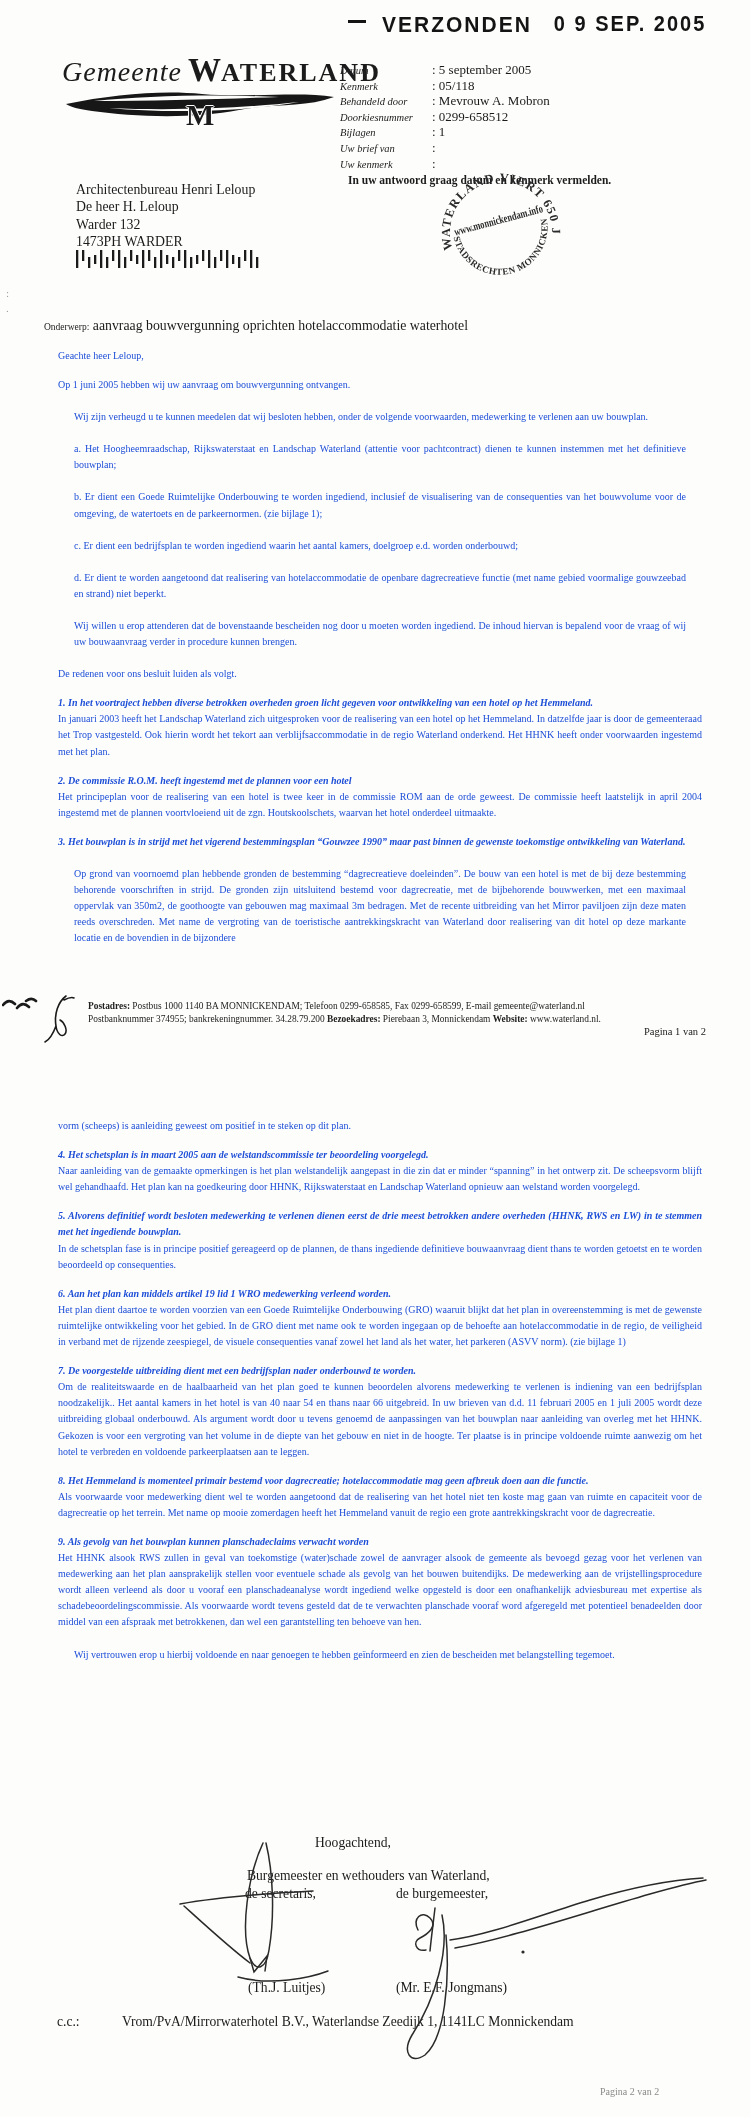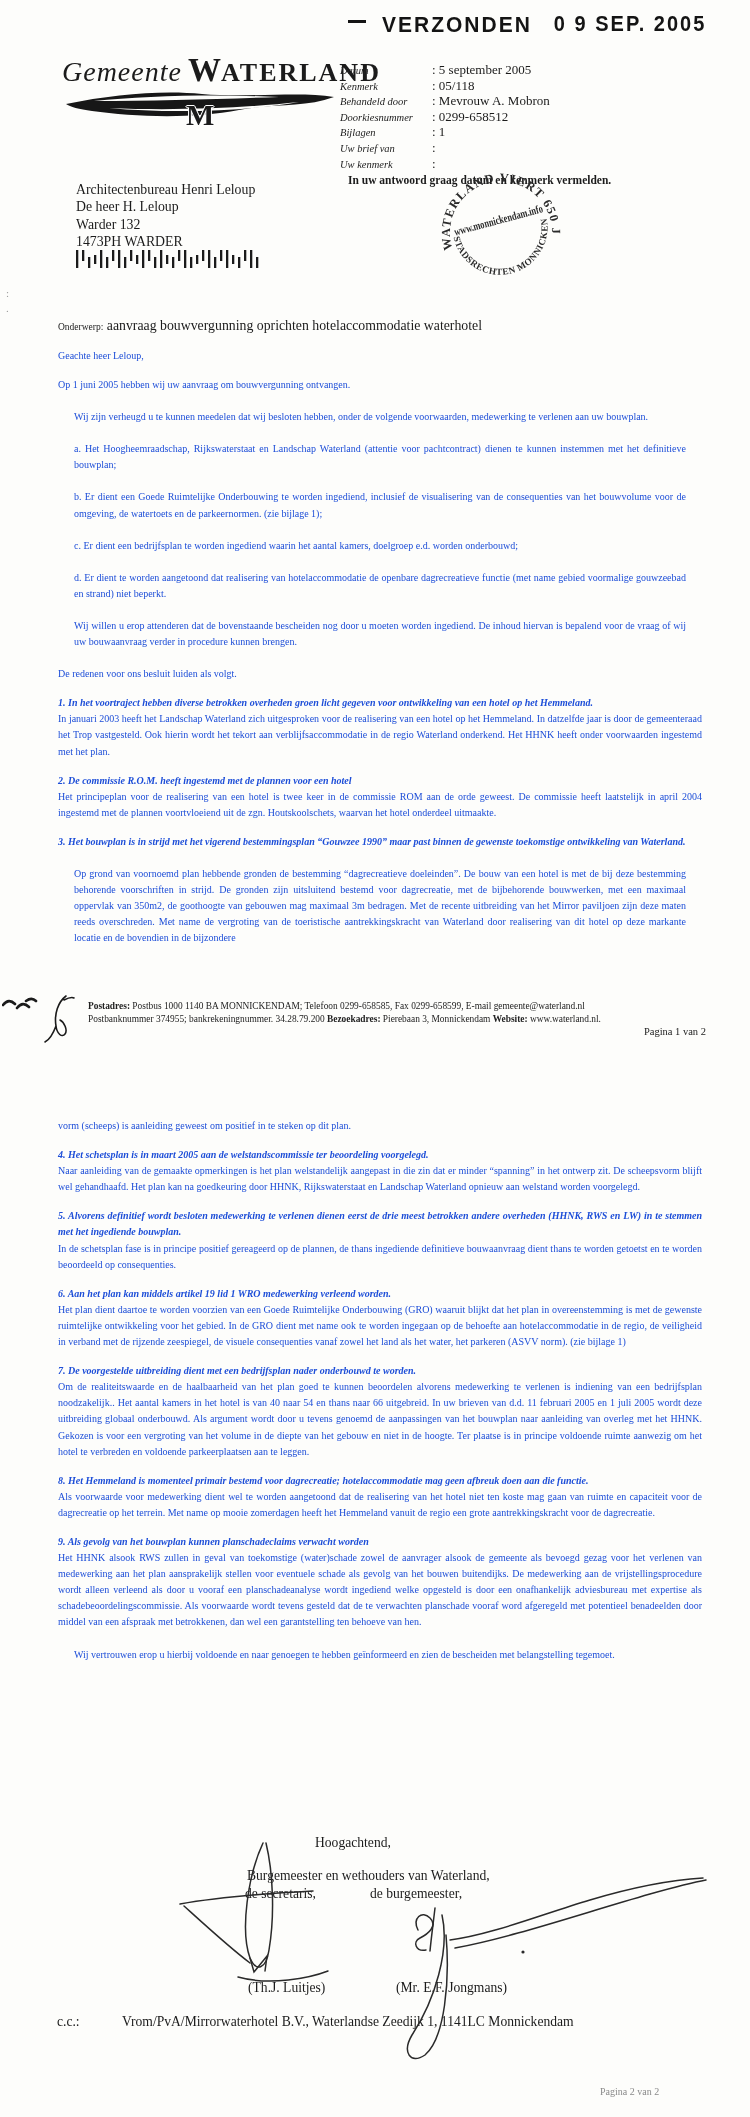--- a/index.html
+++ b/index.html
@@ -28,21 +28,21 @@
   .meta .ml{font-style:italic;font-size:10.5px;width:92px;flex:none;color:#222;}
   .meta .mv{font-size:13px;}
   .meta .note{font-size:11.5px;font-weight:bold;margin-top:3px;margin-left:8px;}
   
   .recip{left:76px;top:181px;font-size:13.8px;line-height:17.4px;}
   .kix{left:76px;top:250px;}
   
   .seal{left:410px;top:150px;transform:rotate(-10deg);}
   .seal text{fill:#2b2b2b;}
   
-  .subject{left:58px;top:318px;font-size:13.8px;text-align:center;}
+  .subject{left:44px;top:318px;font-size:13.8px;text-align:center;}
   .subject .sl{font-size:9.5px;color:#222;}
   
   .bodytxt{width:644px;font-size:10px;line-height:16.1px;text-align:justify;color:#1d4ed8;}
   .page1body{left:58px;top:348px;}
   .page2body{left:58px;top:1118px;}
   .p{margin:0 0 13px 0;}
   .p0{margin:16px;}
   .grp{margin:0 0 13px 0;}
   .h{margin:0;font-weight:bold;font-style:italic;}
   
@@ -50,21 +50,21 @@
   .foot1 b{font-weight:bold;}
   .pag1{right:44px;top:1026px;font-size:10.5px;}
   .quill{left:42px;top:994px;}
   .gulls{left:2px;top:997px;}
   .margin-dots{left:6px;top:286px;color:#9a9a9a;font-size:11px;line-height:15px;}
   
   .sig-txt{font-size:13.6px;}
   .hoog{left:315px;top:1835px;}
   .college{left:247px;top:1868px;}
   .secr{left:245px;top:1886px;}
-  .burg{left:370px;top:1886px;}
+  .burg{left:396px;top:1886px;}
   .nameL{left:248px;top:1980px;}
   .nameR{left:396px;top:1980px;}
   .ccl{left:57px;top:2014px;}
   .cct{left:122px;top:2014px;}
   .pag2{left:600px;top:2086px;font-size:10px;color:#8a8a8a;}
   .sigsvg{left:150px;top:1830px;}
   svg{display:block;}
 </style>
 </head>
 <body>

